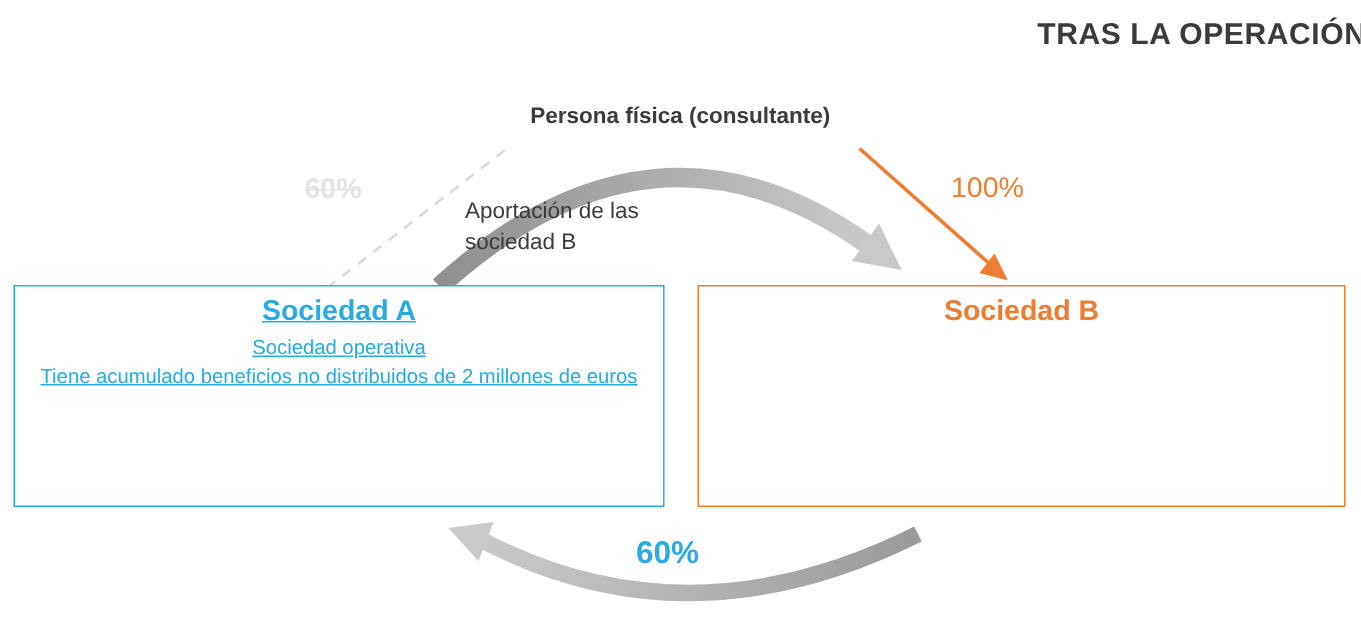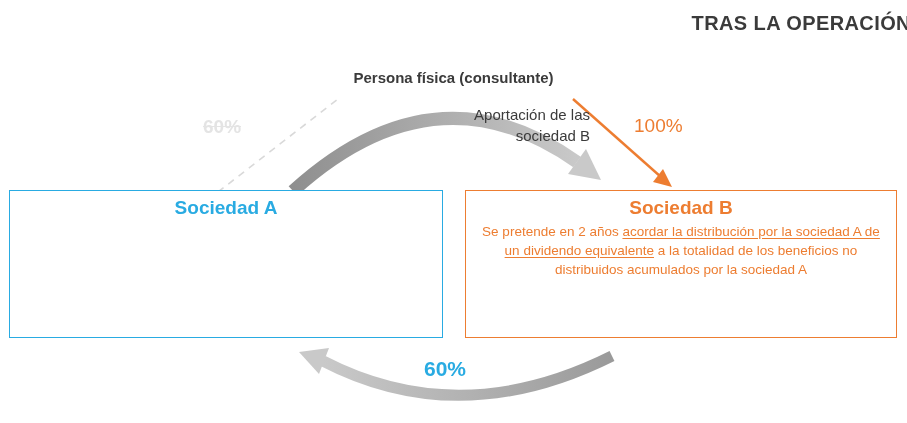--- a/index.html
+++ b/index.html
@@ -20,37 +20,37 @@
     font-size:15px; font-weight:bold; color:#3b3b3b;
   }
   #old-share {
     top:116px; left:203px; font-size:19px; font-weight:bold;
     color:#e4e4e4; text-decoration:line-through;
   }
   #new-share {
     top:115px; left:634px; font-size:19px; font-weight:normal; color:#ED7D31;
   }
   #aportacion-label {
-    top:104px; left:310px; width:280px; text-align:right;
+    top:130px; left:310px; width:280px; text-align:left;
     font-size:15px; line-height:21px; color:#3b3b3b;
   }
   .squiggle {
     text-decoration:underline wavy #d02020;
     text-decoration-skip-ink:none;
     text-underline-offset:2px;
   }
   #dividend-share {
     top:357px; left:424px; font-size:21px; font-weight:bold; color:#29ABE2;
   }
 
   .box {
     position:absolute; top:190px; height:148px; box-sizing:border-box;
     background:#ffffff; text-align:center; z-index:2;
   }
-  #box-a { left:9px;  width:434px; border:1.5px solid #29ABE2; color:#29ABE2; }
+  #box-a { left:9px;  width:434px; border:1.5px solid #29ABE2; color:#29ABE2;text-decoration:underline; }
   #box-b { left:465px; width:432px; border:1.5px solid #ED7D31; color:#ED7D31; }
   .box-title { margin:6px 0 3px 0; font-size:19px; font-weight:bold; }
   .box-body { font-size:13.5px; line-height:19px; padding:0 14px; }
   .box-body p { margin:0 0 6px 0; }
   .uline { text-decoration:underline; text-underline-offset:2px; }
 </style>
 </head>
 <body>
 
 <svg id="arrow-layer" width="907" height="423" viewBox="0 0 907 423">
@@ -94,21 +94,22 @@
 <div id="aportacion-label" class="abs txt">
   <div>Aportación de las</div>
   <div>sociedad B</div>
 </div>
 
 <div id="dividend-share" class="abs txt">60%</div>
 
 <div id="box-a" class="box">
   <div class="box-title">Sociedad A</div>
   <div class="box-body">
+    <div>Sociedad operativa</div>
+    <div>Tiene acumulado beneficios no distribuidos de 2 millones de euros</div>
   </div>
 </div>
 
 <div id="box-b" class="box">
   <div class="box-title">Sociedad B</div>
   <div class="box-body">
-    <p><span>Se pretende en 2 años </span><span class="uline">acordar la distribución por la sociedad A de un dividendo equivalente</span><span> a la totalidad de los beneficios no distribuidos acumulados por la sociedad A</span></p>
   </div>
 </div>
 
 </body></html>

